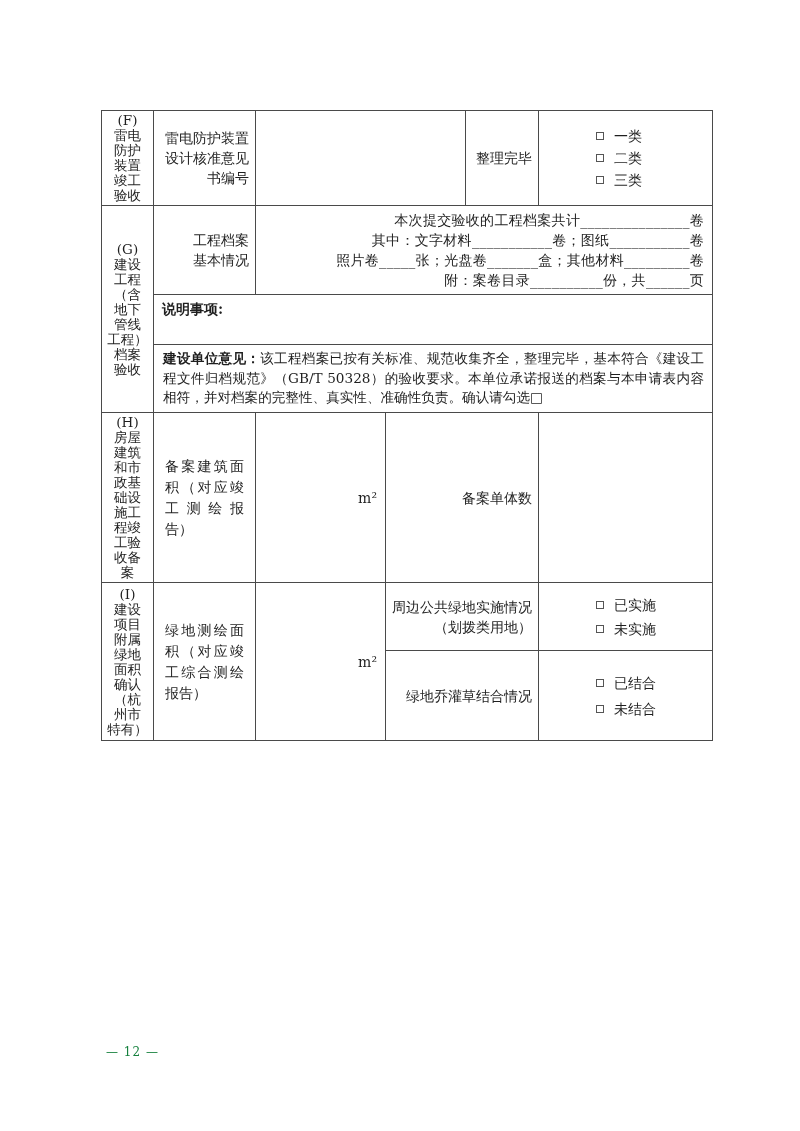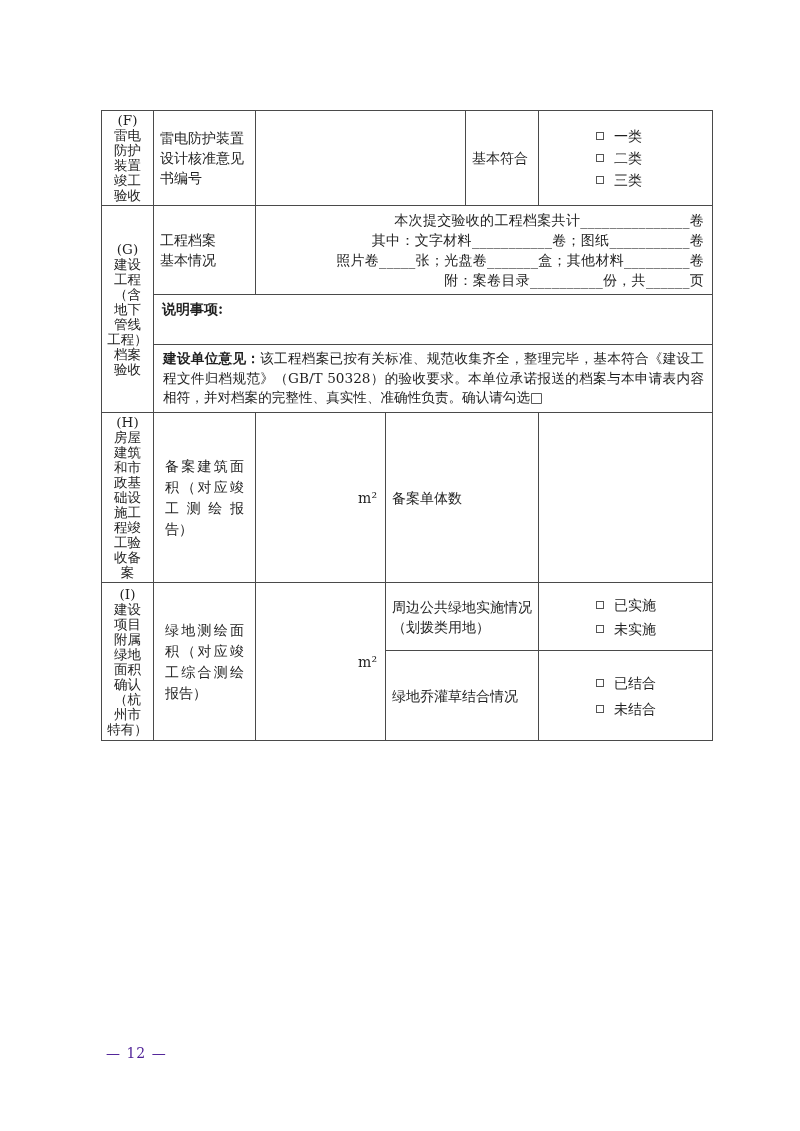--- a/index.html
+++ b/index.html
@@ -35,21 +35,21 @@
   tr.rI1 { height: 68px; }
   tr.rI2 { height: 90px; }
 
   td.side {
     text-align: center;
     white-space: pre-line;
     font-size: 13.5px;
     line-height: 15px;
     padding: 2px 1px;
   }
-  td.lbl { text-align: left; padding: 2px 6px; line-height: 20px; }
+  td.lbl { text-align: right; padding: 2px 6px; line-height: 20px; }
   td.pre { white-space: pre-line; }
   td.just {
     text-align: justify;
     text-justify: inter-character;
     padding: 2px 11px;
     line-height: 21px;
   }
   td.unit { text-align: right; padding-right: 8px; }
   td.blank { background: #ffffff; }
 
@@ -83,22 +83,22 @@
     border: 1.2px solid #555;
     background: #fff;
     margin-right: 10px;
     flex: 0 0 auto;
   }
   .opt-label { line-height: 1; }
 
   .footer {
     position: absolute;
     left: 106px; top: 1045px;
-    font-size: 14px;
-    color: #4c1d95;
+    font-size: 12px;
+    color: #15803d;
     letter-spacing: 1px;
   }
 </style>
 </head>
 <body>
 
 <div class="page">
 
   <table class="form-table">
     <colgroup>
@@ -113,21 +113,21 @@
     <tbody>
         <tr class="rF">
       <td class="side">(F)
 雷电
 防护
 装置
 竣工
 验收</td>
       <td class="lbl">雷电防护装置设计核准意见书编号</td>
       <td class="blank" colspan="2"></td>
-      <td class="lbl">基本符合</td>
+      <td class="lbl">整理完毕</td>
       <td class="opts">
         <div class="opt">
           <span class="cb"></span>
           <span class="opt-label">一类</span>
         </div>
         <div class="opt">
           <span class="cb"></span>
           <span class="opt-label">二类</span>
         </div>
         <div class="opt">

